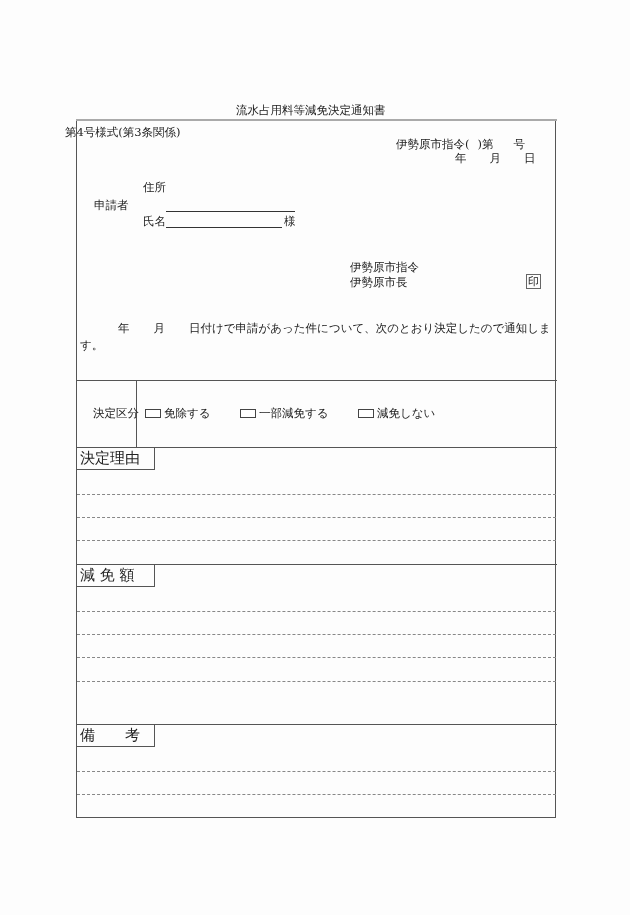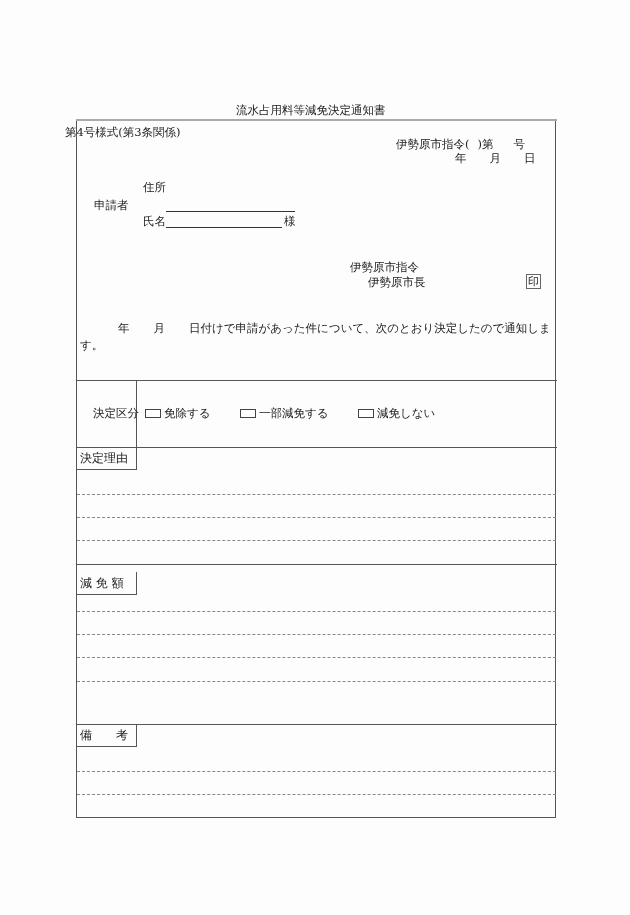--- a/index.html
+++ b/index.html
@@ -11,23 +11,23 @@
     .abs { position: absolute; white-space: nowrap; line-height: 14px; }
     .frame {
       position: absolute; left: 76px; top: 119px; width: 480px; height: 699px;
       border: 1px solid #555; box-sizing: border-box;
     }
     .frame-top { position:absolute; left:76px; top:119px; width:481px; height:2px; background:#aaa; }
     .hline { position: absolute; left: 76px; width: 481px; height: 0; border-top: 1px solid #555; }
     .dline { position: absolute; left: 77px; width: 479px; height: 0; border-top: 1px dashed #888; }
     .vline { position: absolute; width: 0; border-left: 1px solid #555; }
     .labelbox {
-      position: absolute; left: 76px; width: 61px; height: 23px;
+      position: absolute; left: 76px; width: 79px; height: 23px;
       border-right: 1px solid #555; border-bottom: 1px solid #555; box-sizing: border-box;
-      font-size: 12px; line-height: 22px; padding-left: 4px; white-space: nowrap;
+      font-size: 15px; line-height: 22px; padding-left: 4px; white-space: nowrap;
     }
     .underline { position: absolute; height: 0; border-top: 1px solid #333; }
     .chk {
       position: absolute; width: 16px; height: 9px; border: 1px solid #444; box-sizing: border-box; background: #fff;
     }
     .stamp {
       position: absolute; left: 526px; top: 274px; width: 15px; height: 15px;
       border: 1px solid #666; box-sizing: border-box; font-size: 11px; line-height: 13px; text-align: center;
     }
   </style>
@@ -48,21 +48,21 @@
 </div>
 
 <div class="abs" style="left:94px; top:198px;">申請者</div>
 <div class="abs" style="left:143px; top:180px;">住所</div>
 <div class="underline" style="left:166px; top:211px; width:129px;"></div>
 <div class="abs" style="left:143px; top:214px;">氏名</div>
 <div class="underline" style="left:166px; top:227px; width:116px;"></div>
 <div class="abs" style="left:284px; top:214px;">様</div>
 
 <div class="abs" style="left:350px; top:260px;">伊勢原市指令</div>
-<div class="abs" style="left:368px; top:275px;">伊勢原市長</div>
+<div class="abs" style="left:350px; top:275px;">伊勢原市長</div>
 <div class="stamp">印</div>
 
 <div class="abs" style="left:118px; top:321px;">
   <span>年</span><span style="display:inline-block;width:24px;"></span><span>月</span><span style="display:inline-block;width:24px;"></span><span>日付けで申請があった件について、次のとおり決定したので通知しま</span>
 </div>
 <div class="abs" style="left:80px; top:338px;">す。</div>
 
 <div class="hline" style="top:380px;"></div>
 <div class="vline" style="left:136px; top:380px; height:67px;"></div>
 <div class="abs" style="left:93px; top:406px;">決定区分</div>
@@ -74,21 +74,21 @@
 <div class="chk" style="left:358px; top:409px;"></div>
 <div class="abs" style="left:377px; top:406px;">減免しない</div>
 
 <div class="hline" style="top:447px;"></div>
 <div class="labelbox" style="top:447px;">決定理由</div>
 <div class="dline" style="top:494px;"></div>
 <div class="dline" style="top:517px;"></div>
 <div class="dline" style="top:540px;"></div>
 
 <div class="hline" style="top:564px;"></div>
-<div class="labelbox" style="top:564px;margin-top:8px;">減 免 額</div>
+<div class="labelbox" style="top:564px;">減 免 額</div>
 <div class="dline" style="top:611px;"></div>
 <div class="dline" style="top:634px;"></div>
 <div class="dline" style="top:657px;"></div>
 <div class="dline" style="top:681px;"></div>
 
 <div class="hline" style="top:724px;"></div>
 <div class="labelbox" style="top:724px;">備　　考</div>
 <div class="dline" style="top:771px;"></div>
 <div class="dline" style="top:794px;"></div>
 

